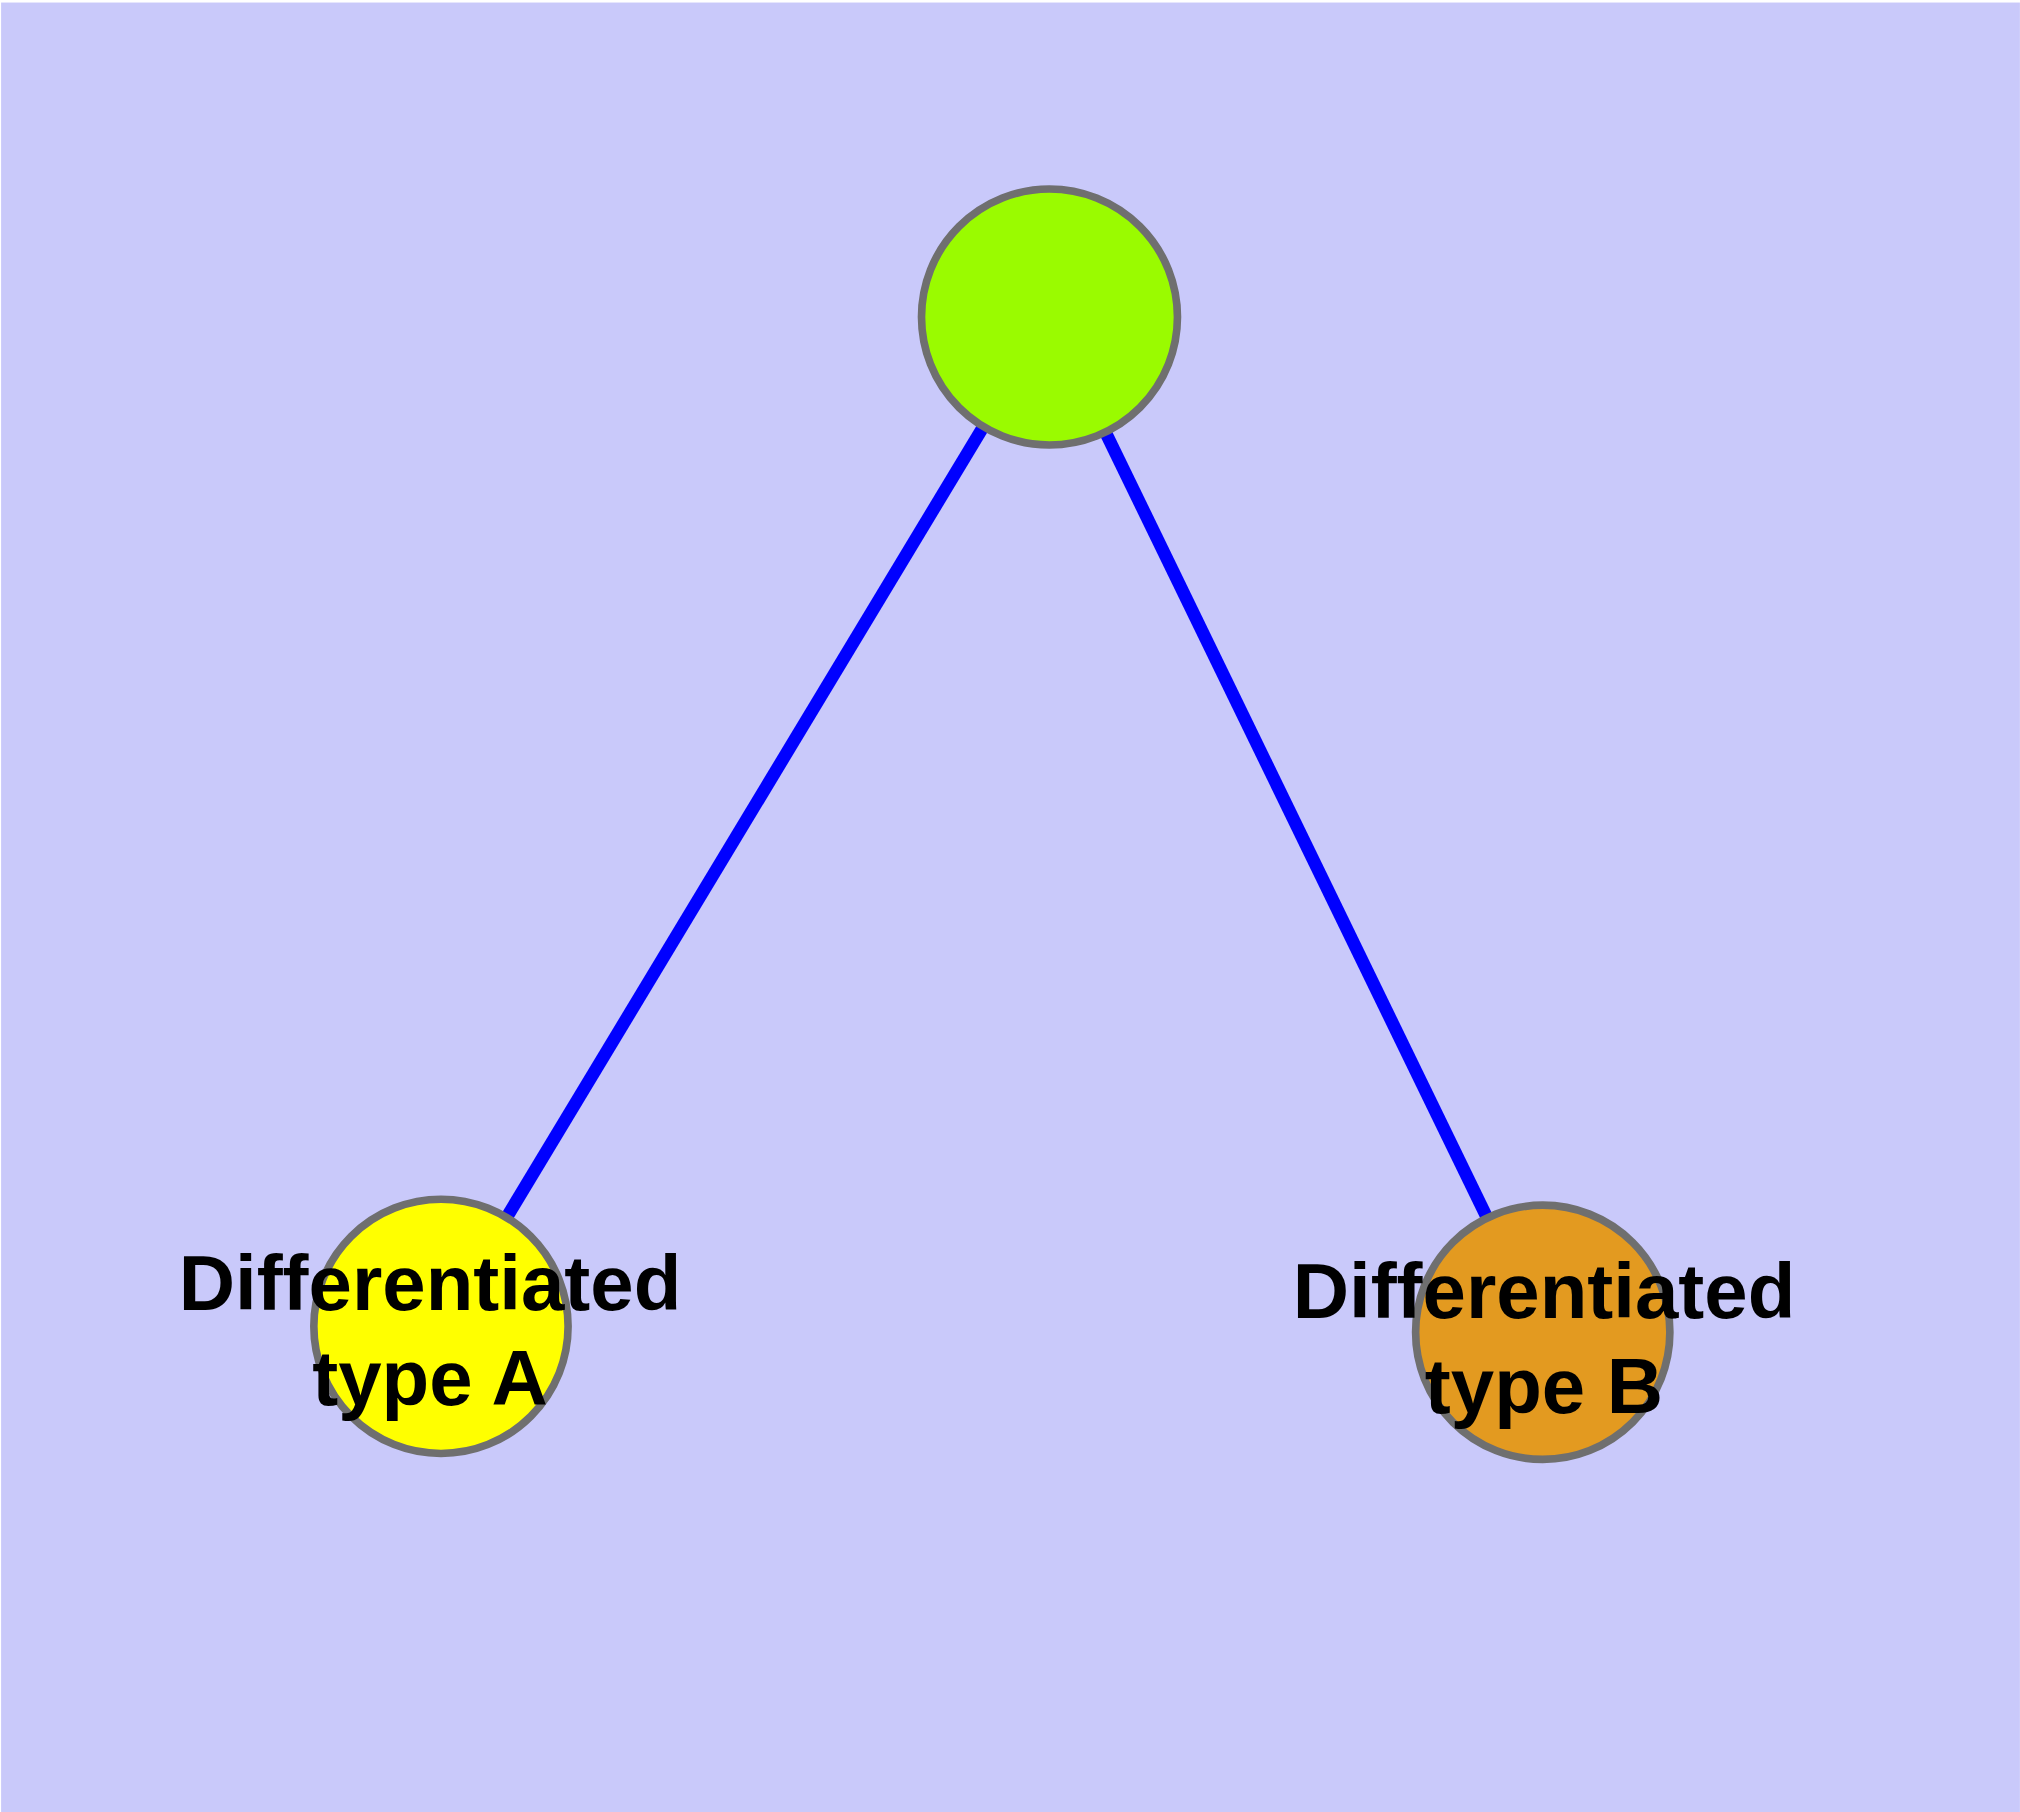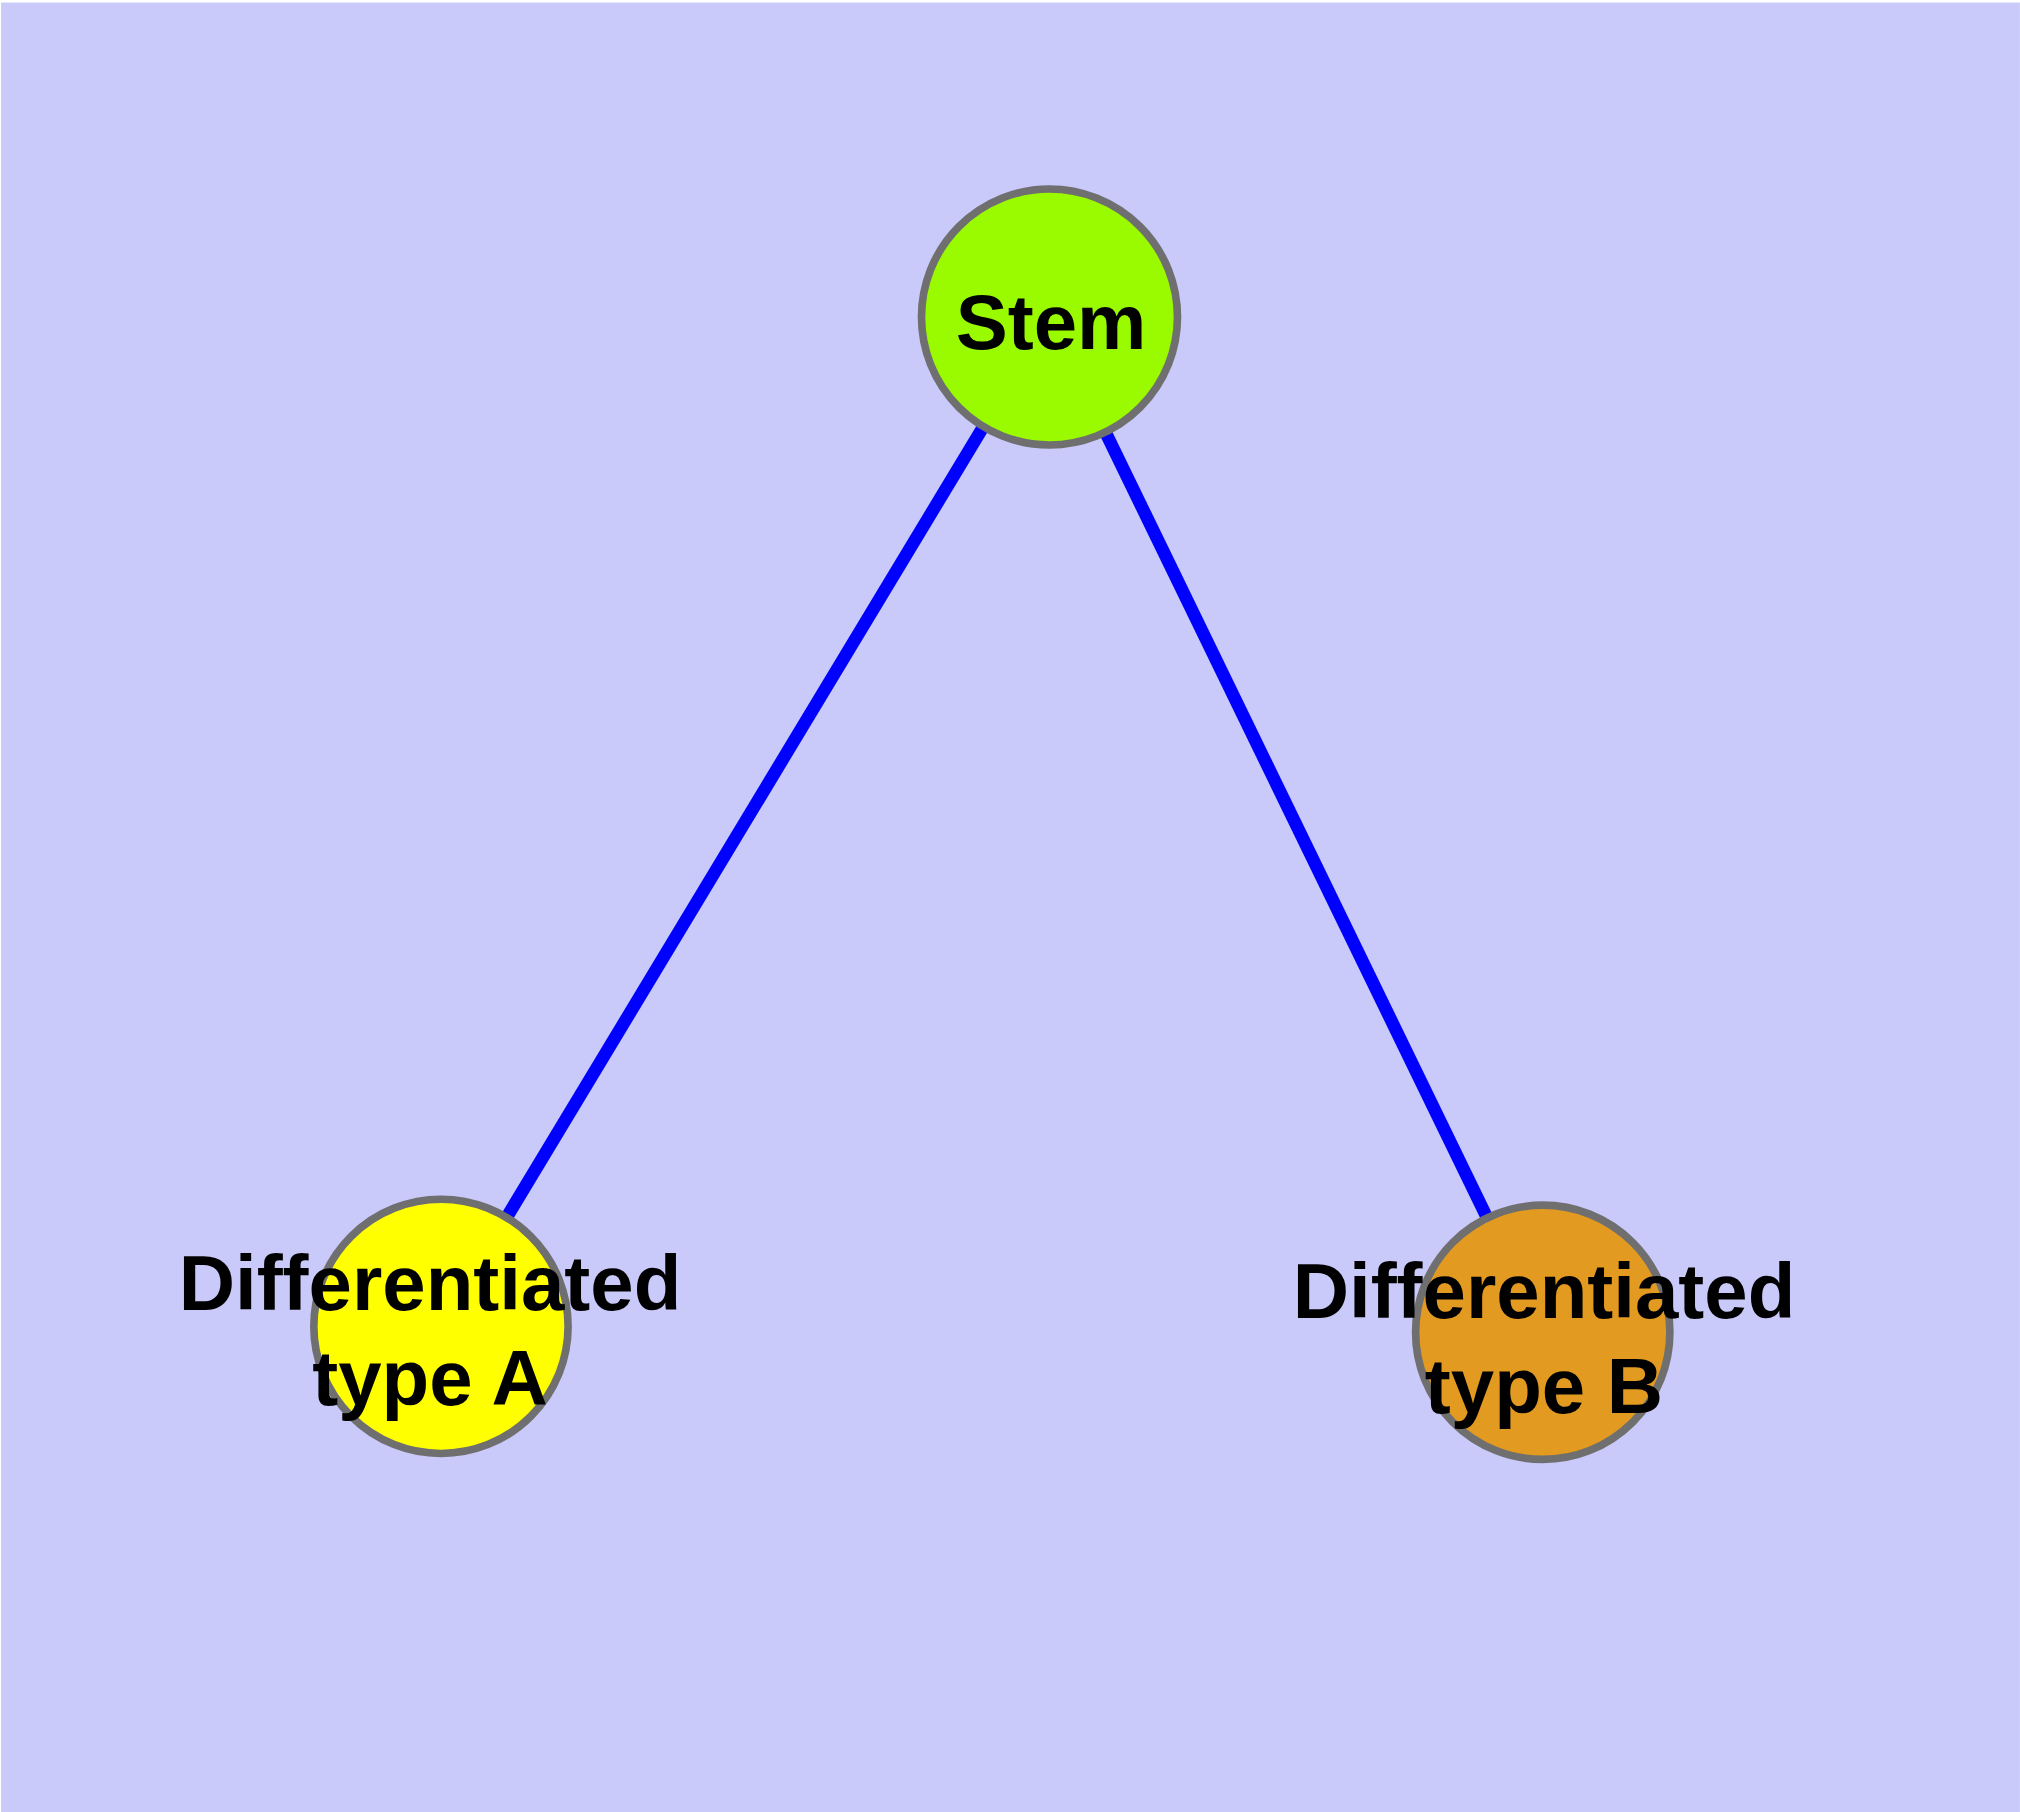--- a/index.html
+++ b/index.html
@@ -48,19 +48,18 @@
     <rect x="1" y="3" width="2382" height="2135" fill="#C9C9FA"></rect>
 
     <line x1="1238" y1="374" x2="520" y2="1565" stroke-width="15" stroke="#0000FF"></line>
     <line x1="1238" y1="374" x2="1820" y2="1572" stroke-width="15" stroke="#0000FF"></line>
 
     <circle cx="1238" cy="374" r="151" stroke-width="9" fill="#9AFB00" stroke="#6F6F6F"></circle>
     <circle cx="520" cy="1565" r="150" stroke-width="9" fill="#FFFF00" stroke="#6F6F6F"></circle>
     <circle cx="1820" cy="1572" r="150" stroke-width="9" fill="#E39A20" stroke="#6F6F6F"></circle>
   </svg>
 
-  <div class="node-label" style="left:1051px; top:322px;">Stem</div>
   <div class="node-label" style="left:430px; top:1331px;">Differentiated
 type A</div>
   <div class="node-label" style="left:1544px; top:1339px;">Differentiated
 type B</div>
 </div>
 
 
 </body></html>

